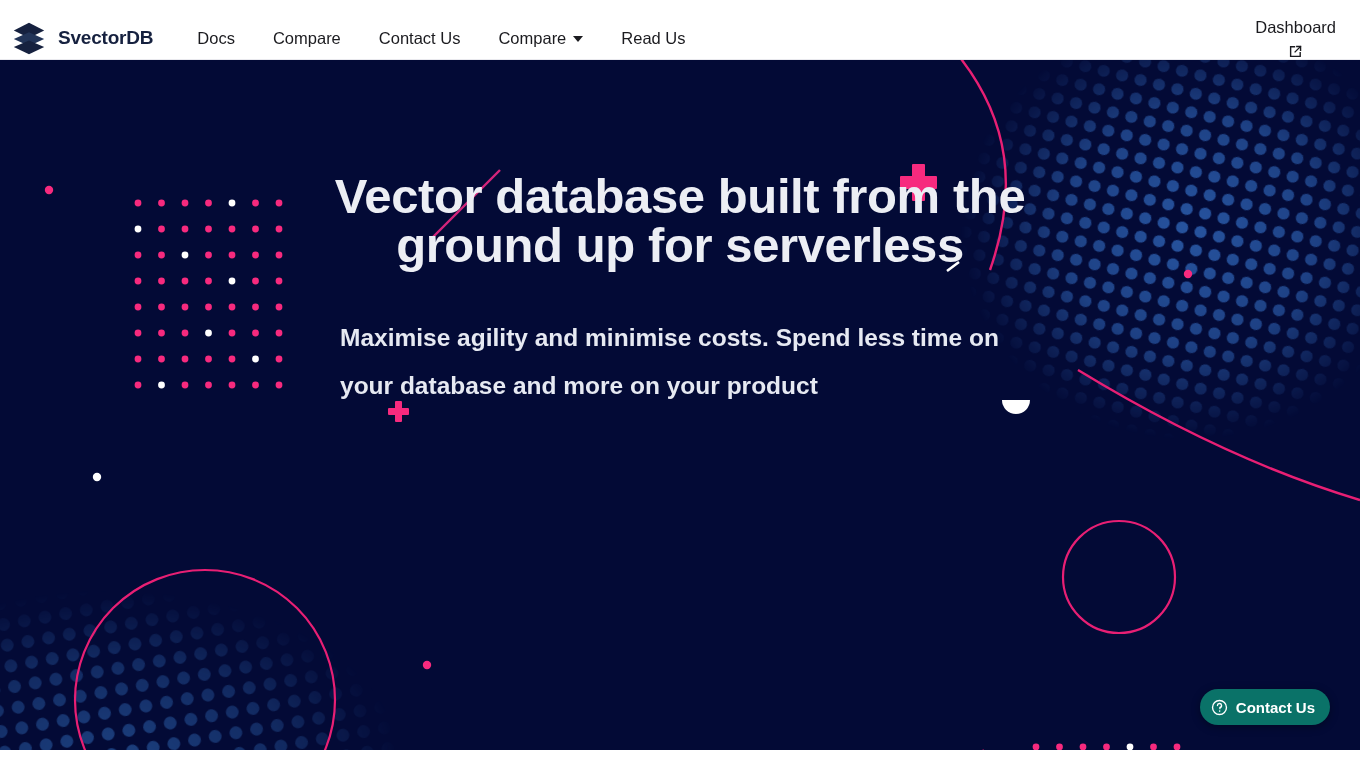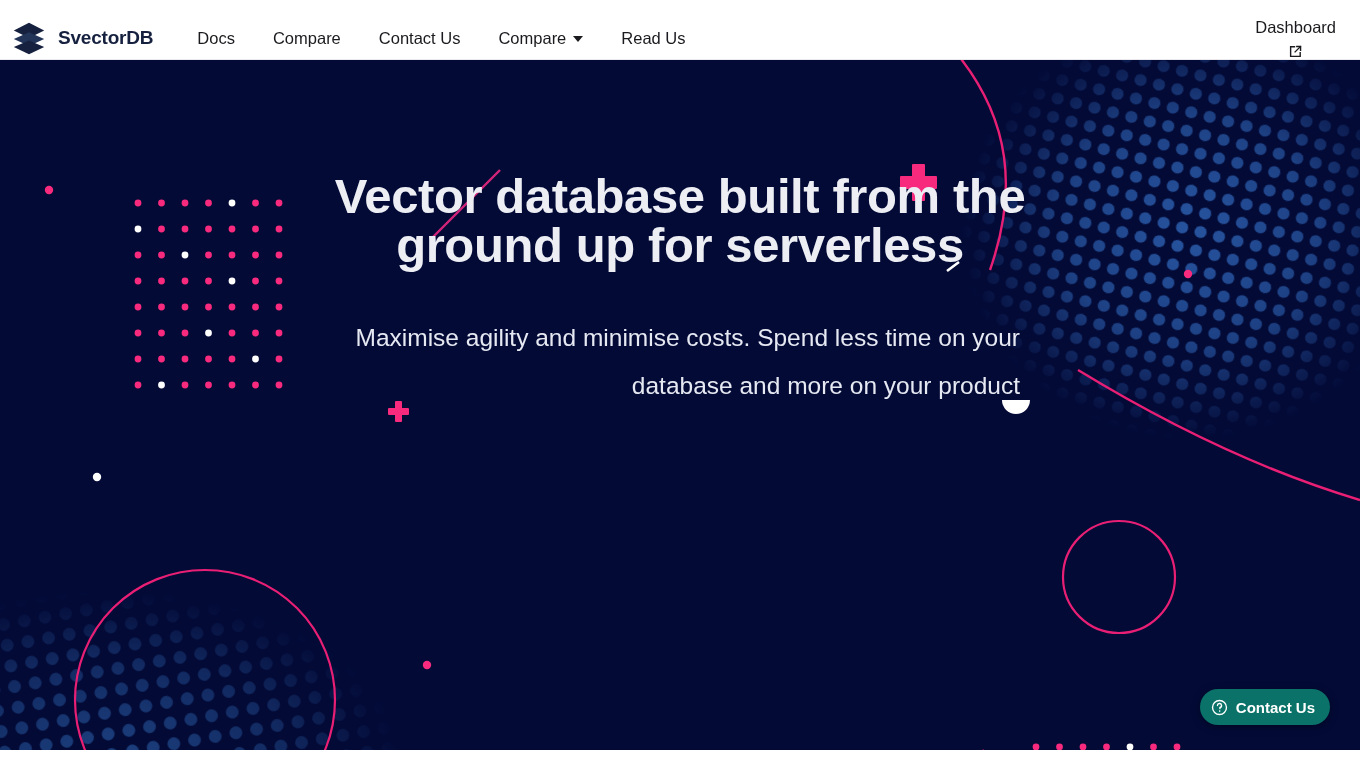--- a/index.html
+++ b/index.html
@@ -101,25 +101,25 @@
     text-align: center;
     font-size: 49px;
     line-height: 1.0;
     font-weight: bold;
     color: #eceef4;
     letter-spacing: -0.4px;
   }
   .hero-sub {
     margin-top: 44px;
     width: 680px;
-    text-align: right;
+    text-align: left;
     font-size: 24.5px;
     line-height: 1.95;
     color: #e6e9f2;
-    font-weight: 400;
+    font-weight: 700;
   }
   .cta-row {
     margin-top: 36px;
     display: flex;
     gap: 17px;
   }
   .btn {
     height: 49px;
     display: flex;
     align-items: center;

